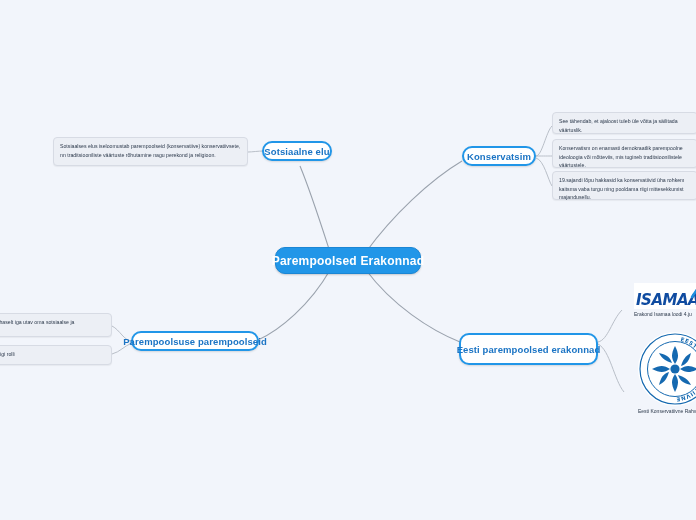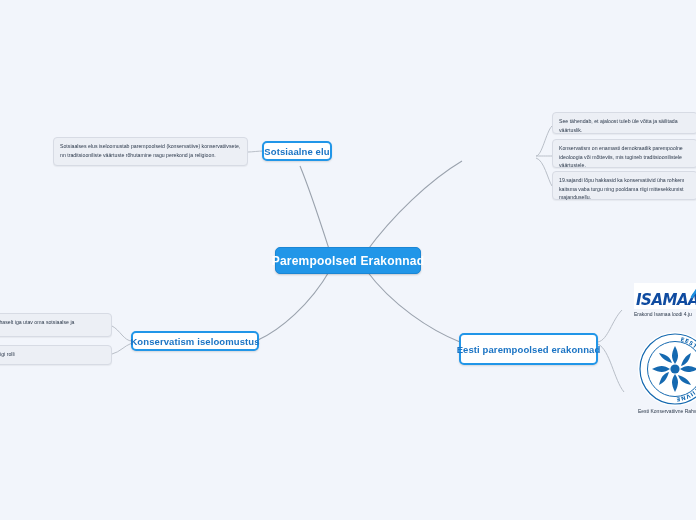--- a/index.html
+++ b/index.html
@@ -22,21 +22,21 @@
     width: 696px;
     height: 520px;
     pointer-events: none;
   }
   .node {
     position: absolute;
     box-sizing: border-box;
     display: flex;
     align-items: center;
     justify-content: center;
-    border-radius: 5px;
+    border-radius: 10px;
     white-space: nowrap;
   }
   .node-root {
     background: #2196e8;
     border: 1px solid #1b86d4;
     color: #ffffff;
     font-weight: bold;
     font-size: 12px;
     letter-spacing: 0.2px;
     box-shadow: 0 1px 2px rgba(0,0,0,0.18);
@@ -136,23 +136,26 @@
   </svg>
 
   <div class="node node-root" style="left:275px; top:247px; width:146px; height:27px;text-align:center;">
     <span>Parempoolsed Erakonnad</span>
   </div>
 
   <div class="node node-branch" style="left:262px; top:141px; width:70px; height:20px;">
     <span>Sotsiaalne elu</span>
   </div>
 
+  <div class="node node-branch" style="left:462px; top:146px; width:74px; height:20px;">
+    <span>Konservatsim</span>
+  </div>
 
   <div class="node node-branch" style="left:131px; top:331px; width:128px; height:20px;">
-    <span>Konservatism iseloomustus</span>
+    <span>Parempoolsuse parempoolseid</span>
   </div>
 
   <div class="node node-branch" style="left:459px; top:333px; width:139px; height:32px;">
     <span>Eesti parempoolsed erakonnad</span>
   </div>
 
   <div class="callout" style="left:53px; top:137px; width:195px; height:29px;">
     <p>Sotsiaalses elus iseloomustab parempoolseid (konservatiive) konservatiivsete, nn traditsiooniliste väärtuste rõhutamine nagu perekond ja religioon.</p>
   </div>
 

